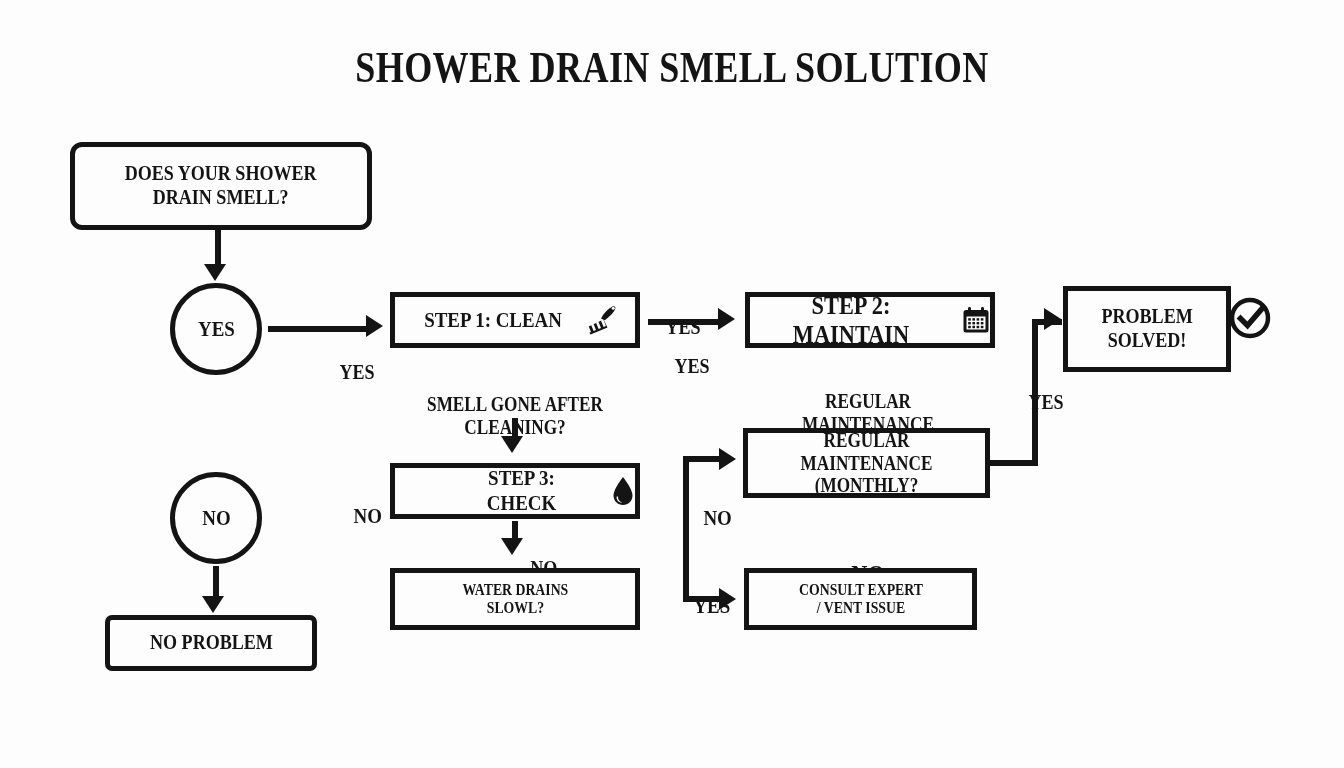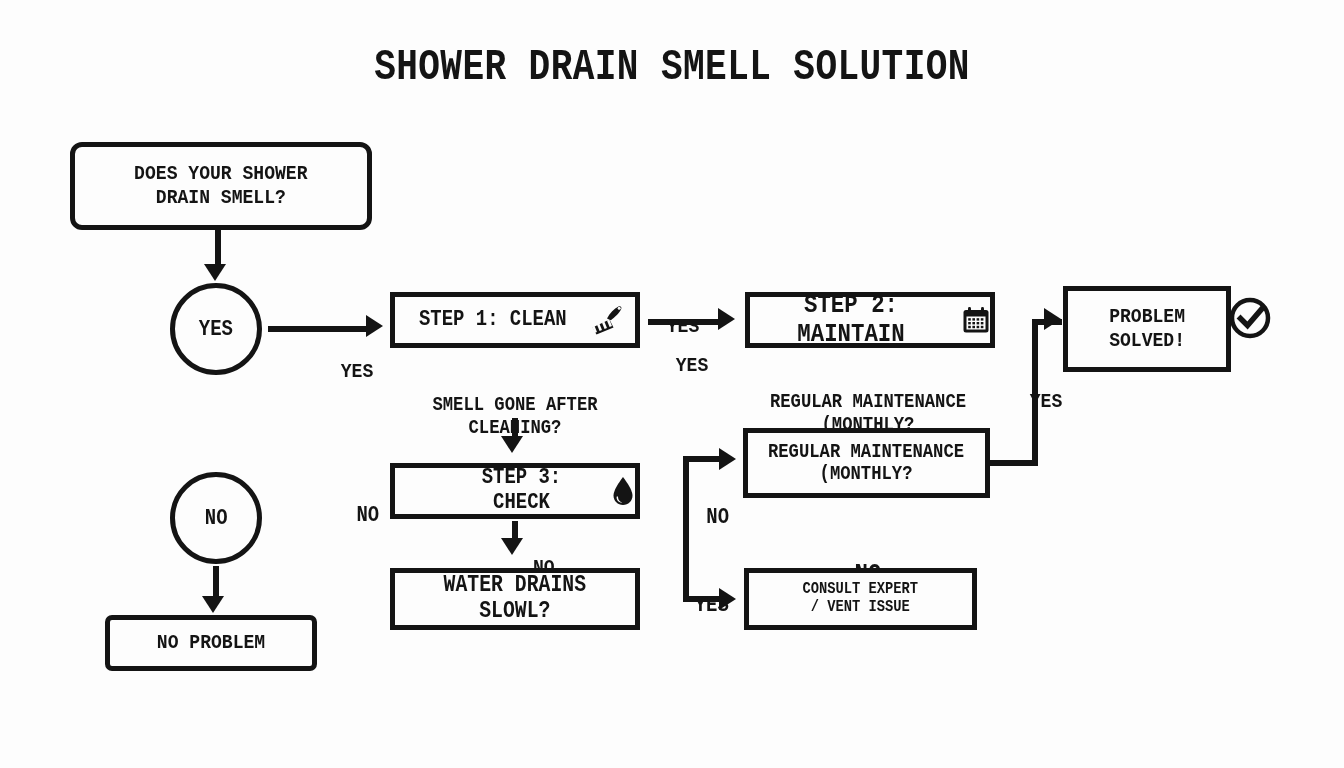--- a/index.html
+++ b/index.html
@@ -6,21 +6,21 @@
   html, body {
     margin: 0;
     padding: 0;
     background: #ffffff;
   }
   #canvas {
     position: relative;
     width: 1344px;
     height: 768px;
     background: #fdfdfd;
-    font-family: Liberation Mono, monospace;
+    font-family: Liberation Serif, serif;
     overflow: hidden;
     color: #111111;
   }
 
   
   #title {
     position: absolute;
     left: 0;
     top: 42px;
     width: 1344px;
@@ -257,21 +257,21 @@
       </svg>
     </span>
   </div>
 
   <div class="vline" style="left:512px; top:521px; height:22px;"></div>
   <div class="arrow-down" style="left:501px; top:538px;"></div>
   <div class="label left-origin" style="left:524px; top:532px; width:46px; font-size:21px;">
     <span class="txt">NO</span>
   </div>
 
-  <div class="box" style="left:390px; top:568px; width:250px; height:62px; font-size:23px;">
+  <div class="box" style="left:390px; top:568px; width:250px; height:62px; font-size:16px;">
     <span class="txt">WATER DRAINS
 SLOWL?</span>
   </div>
 
   <div class="vline" style="left:683px; top:456px; height:146px;"></div>
 
   <div class="hline" style="left:683px; top:456px; width:42px;"></div>
   <div class="arrow-right" style="left:719px; top:448px;"></div>
   <div class="label left-origin" style="left:697px; top:480px; width:48px; font-size:22px;">
     <span class="txt">NO</span>

